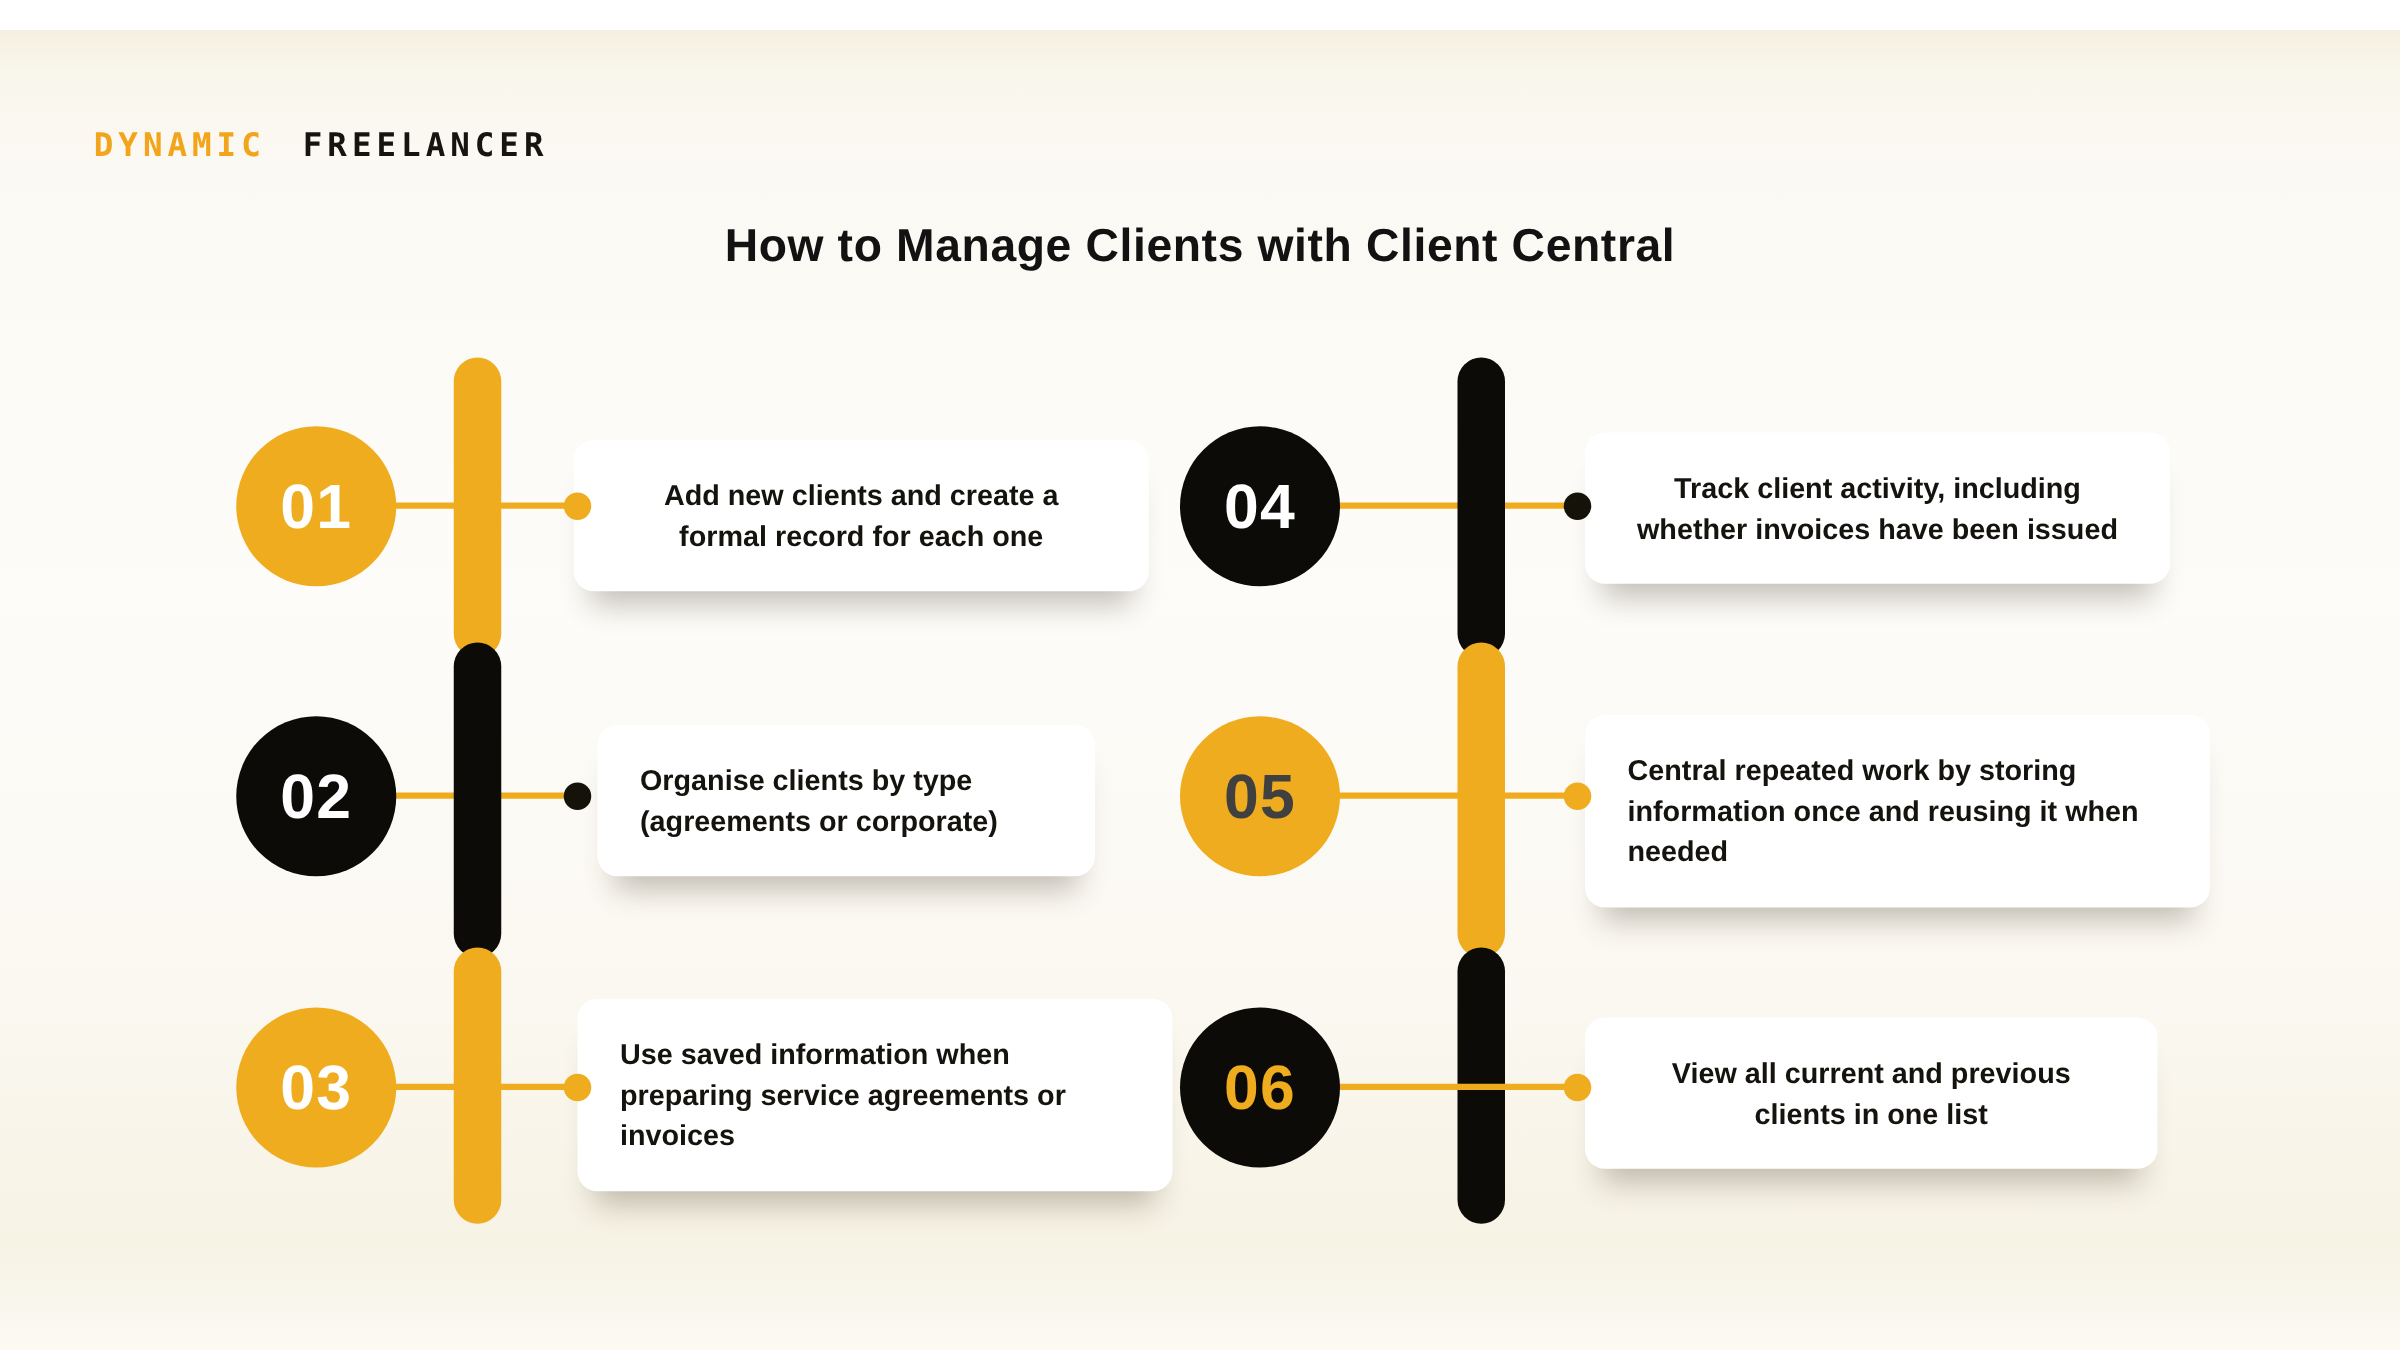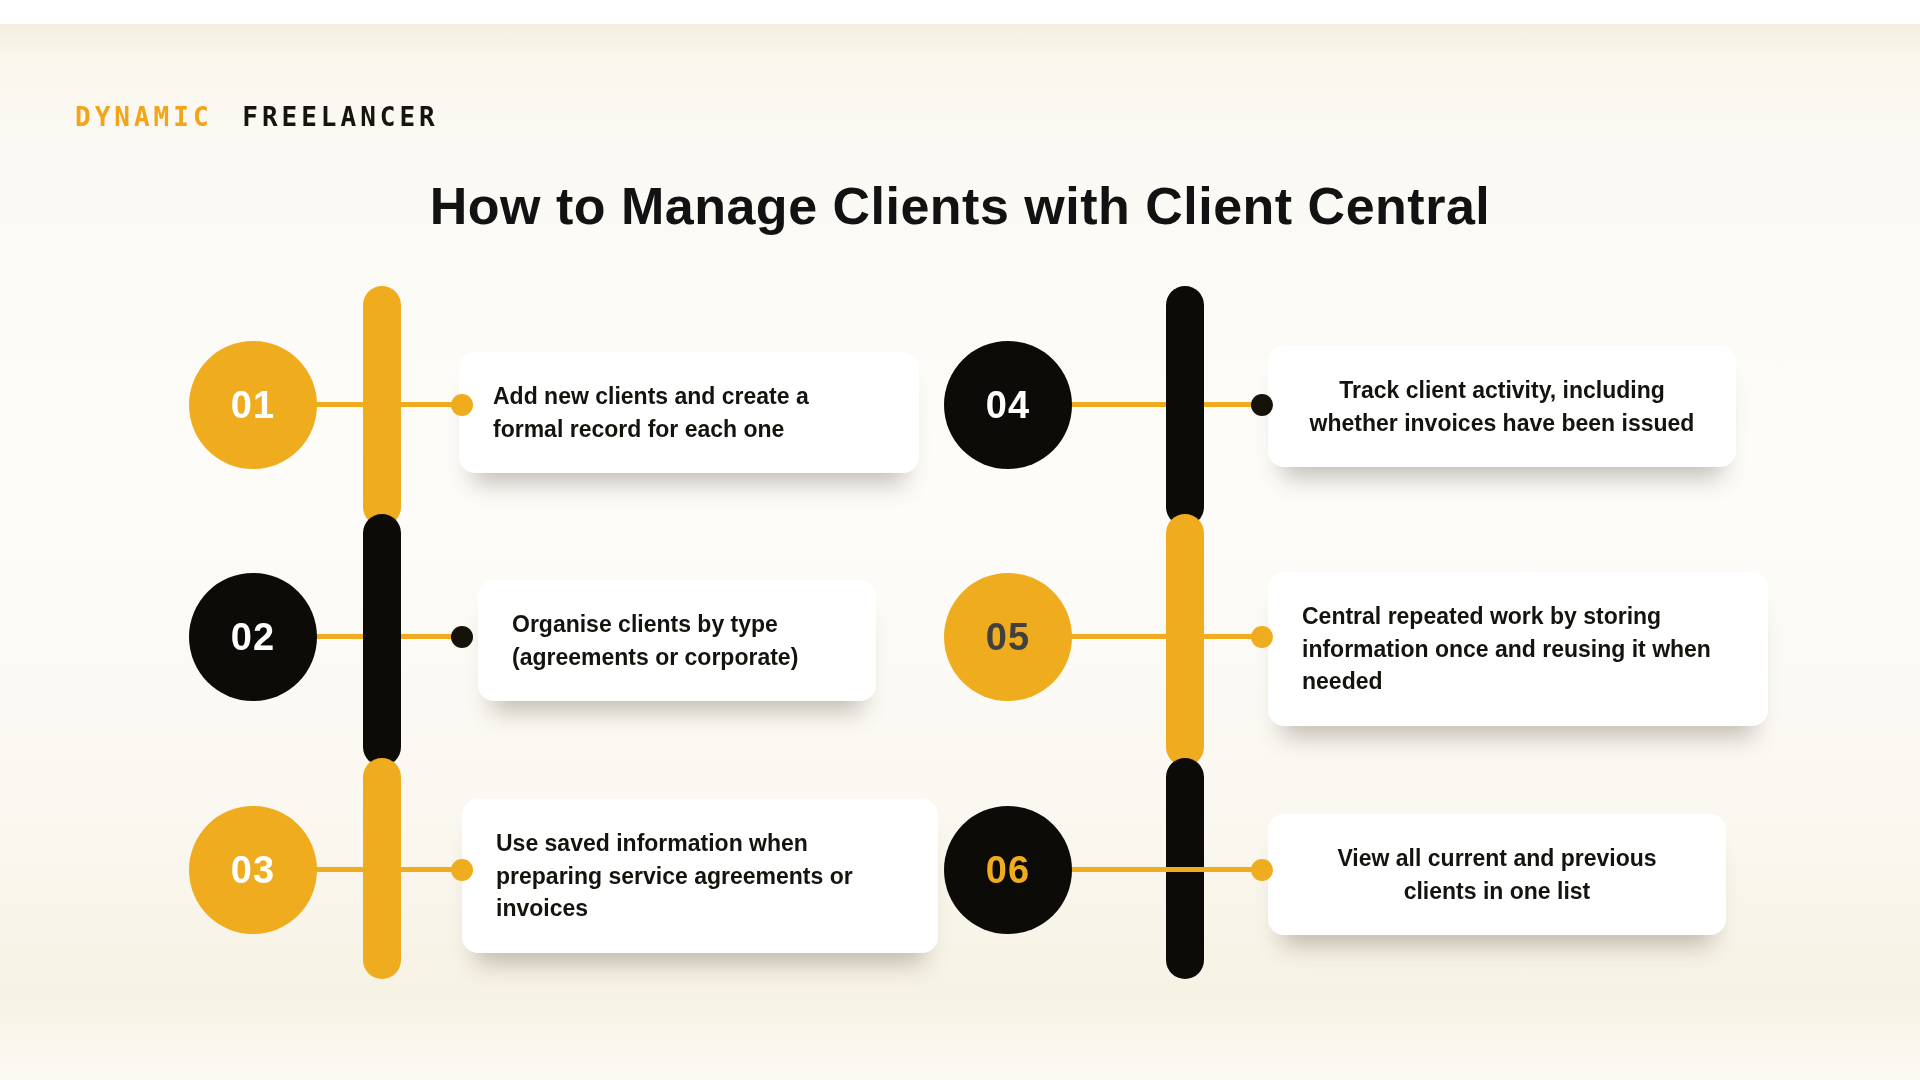--- a/index.html
+++ b/index.html
@@ -23,41 +23,41 @@
     font-family:"DejaVu Sans Mono", monospace;
     font-weight:bold;font-size:26px;letter-spacing:4px;
     white-space:nowrap;
   }
   .logo .part1{color:#f2a41b;}
   .logo .part2{color:#17130e;margin-left:10px;}
 
   .title{
     position:absolute;left:0;top:152px;width:100%;
     margin:0;text-align:center;
-    font-size:52px;font-weight:bold;color:#121212;
+    font-size:37px;font-weight:bold;color:#121212;
     letter-spacing:0.5px;
   }
 
   
   .bar{position:absolute;width:38px;top:262px;height:693px;z-index:2;}
   .bar-left{left:363px;}
   .bar-right{left:1166px;}
   .seg{position:absolute;left:0;width:38px;border-radius:19px;}
   .seg1{top:0;height:240px;}
   .seg2{top:228px;height:252px;}
   .seg3{top:472px;height:221px;}
   .seg.amber{background:#efac1e;}
   .seg.black{background:#0d0b07;}
 
   
   .circle{
     position:absolute;width:128px;height:128px;border-radius:50%;
     display:flex;align-items:center;justify-content:center;
     z-index:4;
-    font-size:38px;font-weight:bold;letter-spacing:1px;
+    font-size:50px;font-weight:bold;letter-spacing:1px;
   }
   .circle.amber{background:#efac1e;}
   .circle.black{background:#0d0b07;}
   .num-white{color:#ffffff;}
   .num-black{color:#404040;}
   .num-amber{color:#efac1e;}
 
   .col-l .circle{left:189px;}
   .col-r .circle{left:944px;}
   .row1 .circle{top:317px;}
@@ -89,21 +89,21 @@
   .card{
     position:absolute;z-index:0;
     background:#ffffff;border-radius:16px;
     padding:28px 34px;
     box-shadow:0 24px 24px -14px rgba(70,60,40,0.32);
   }
   .card p{
     margin:0;font-size:23px;line-height:1.42;font-weight:bold;
     color:#15130e;
   }
-  .card-l1{left:459px;top:328px;} .card-l1 p{width:392px;}
+  .card-l1{left:459px;top:328px;text-align:center;} .card-l1 p{width:392px;}
   .card-l2{left:478px;top:556px;} .card-l2 p{width:330px;}
   .card-l3{left:462px;top:775px;} .card-l3 p{width:408px;}
   .card-r1{left:1268px;top:322px;} .card-r1 p{width:400px;text-align:center;}
   .card-r2{left:1268px;top:548px;} .card-r2 p{width:432px;}
   .card-r3{left:1268px;top:790px;text-align:center;} .card-r3 p{width:390px;}
 </style>
 </head>
 <body>
 
 <div class="canvas">

